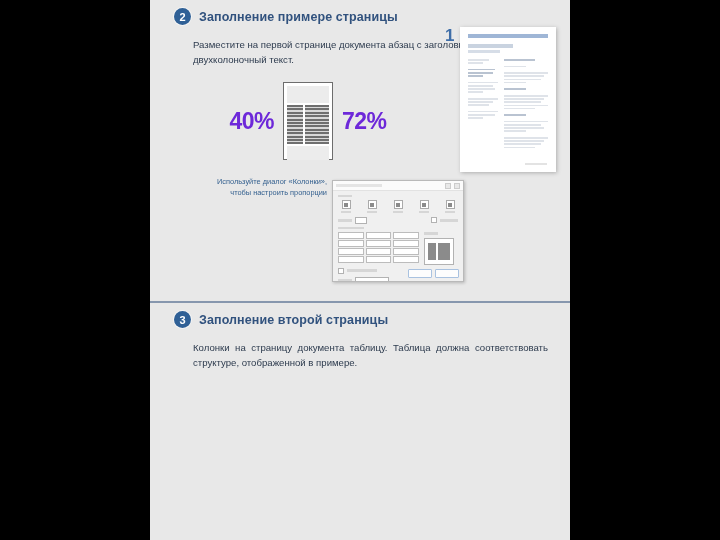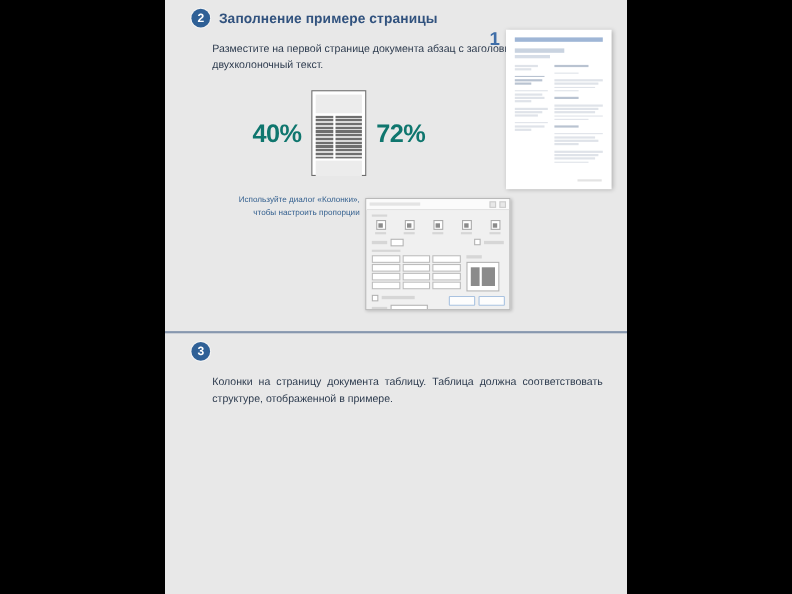--- a/index.html
+++ b/index.html
@@ -19,21 +19,21 @@
          box-shadow:0 0 0 1px rgba(255,255,255,.55);}
   .sec-title{color:#31527e;font-size:12.5px;font-weight:bold;letter-spacing:.1px;}
 
   .body-text{color:#2d3b4e;font-size:9.6px;line-height:1.55;padding-left:43px;padding-right:22px;
              margin-top:13px;}
   .body-text.justify{text-align:justify;}
 
   
   .colrow{position:absolute;left:38px;top:82px;width:240px;height:78px;display:flex;
           align-items:center;justify-content:center;gap:9px;}
-  .pct{color:#0f766e;font-size:23px;font-weight:bold;letter-spacing:-.5px;}
+  .pct{color:#6d28d9;font-size:23px;font-weight:bold;letter-spacing:-.5px;}
   .pagemock{width:50px;height:78px;background:#fff;border:1.5px solid #6d6d6d;
             box-sizing:border-box;padding:3px;position:relative;}
   .pagemock .top{height:17px;background:#ececec;}
   .pagemock .cols{display:flex;gap:2px;margin-top:2px;height:39px;}
   .pagemock .c{background:repeating-linear-gradient(to bottom,#6f6f6f 0 2px,#d9d9d9 2px 3.4px);}
   .pagemock .c.left{width:40%;}
   .pagemock .c.right{width:60%;}
   .pagemock .bot{height:14px;background:#ececec;margin-top:2px;}
 
   
@@ -285,20 +285,21 @@
         <div class="doc-foot"></div>
       </div>
     </div>
 
     <div class="divider"></div>
 
     <div class="section sec2">
 
       <div class="sec-head">
         <span class="badge">3</span>
+        <span class="sec-title">Заполнение второй страницы</span>
       </div>
 
       <div class="body-text justify">Колонки на страницу документа таблицу. Таблица должна соответствовать структуре, отображенной в примере.</div>
 
     </div>
 
   </div>
 </div>
 
 </body></html>

